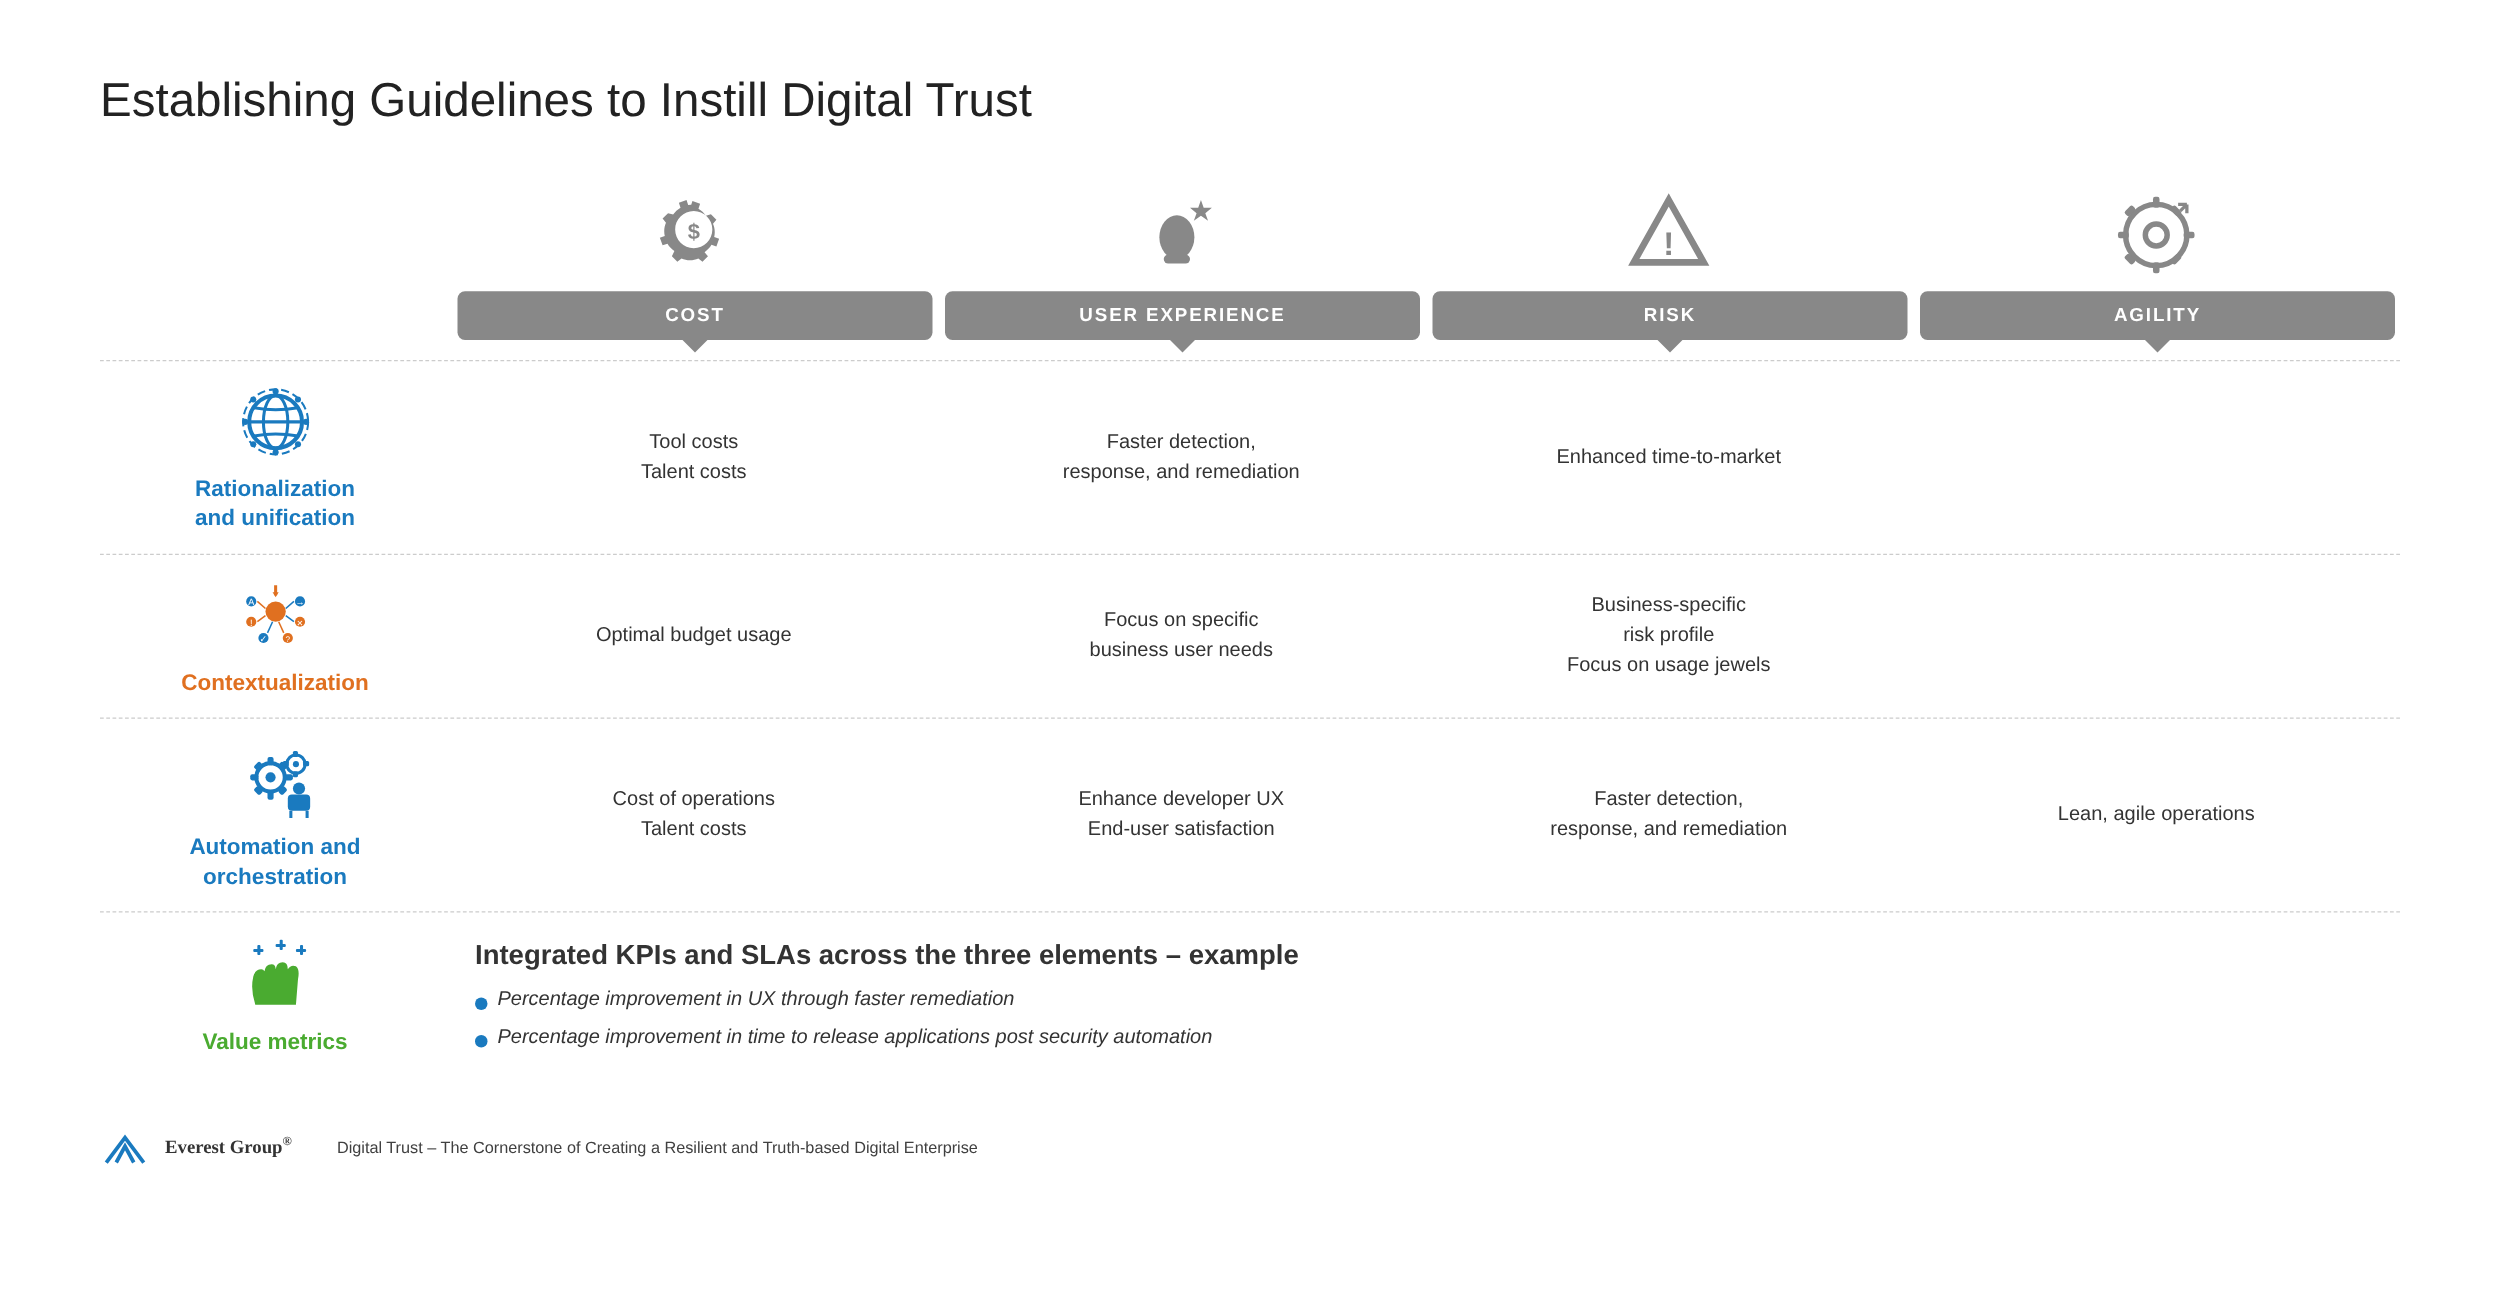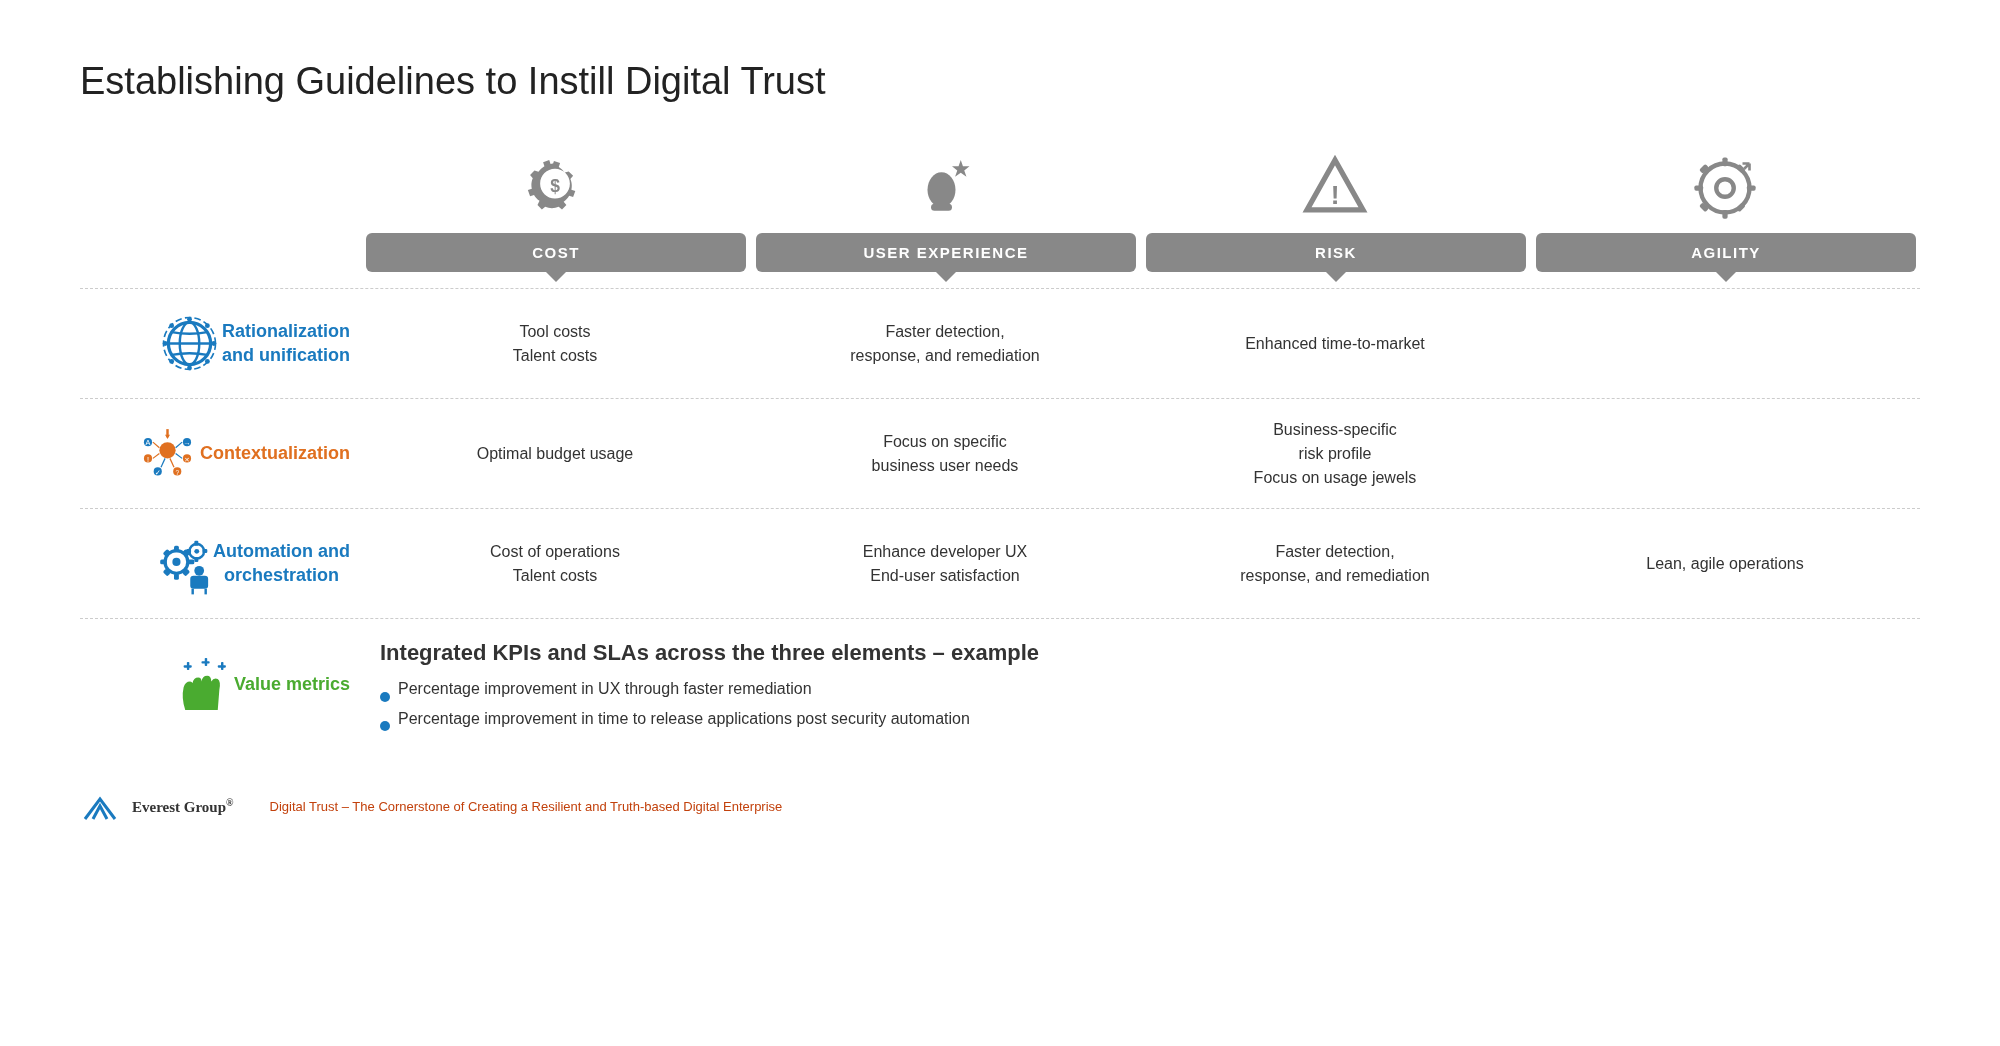--- a/index.html
+++ b/index.html
@@ -27,24 +27,25 @@
       min-height: 110px;
       align-items: center;
     }
 
     .data-row:last-child {
       border-bottom: 1.5px dashed #ccc;
     }
 
     .row-label-cell {
       display: flex;
-      flex-direction: row;
+      flex-direction: column;
       align-items: center;
-      justify-content: flex-end;
+      justify-content: center;
       padding: 16px 10px;
+      gap: 10px;
     }
 
     .row-label {
       font-size: 18px;
       font-weight: 700;
       text-align: center;
       line-height: 1.3;
     }
 
     .row-label.blue { color: #1a7abf; }
@@ -123,23 +124,24 @@
       font-size: 22px;
     }
 
     .value-metrics-content ul {
       list-style: none;
       margin-top: 6px;
     }
 
     .value-metrics-content ul li {
       display: flex;
-      align-items: flex-end;
+      align-items: center;
       gap: 8px;
       margin-bottom: 4px;
+      font-style: italic;
     }
 
     .bullet-dot {
       width: 10px;
       height: 10px;
       background: #1a7abf;
       border-radius: 50%;
       margin-top: 6px;
       flex-shrink: 0;
     }
@@ -147,21 +149,21 @@
     
     .footer {
       margin-top: 40px;
       display: flex;
       align-items: center;
       gap: 12px;
     }
 
     .footer-text {
       font-size: 13px;
-      color: #c2410c;
+      color: #404040;
       padding-left: 24px;
     }
 
     .footer-brand {
       font-size: 15px;
       font-weight: 600;
       color: #333;
       font-family: Liberation Serif, serif;
     }
 

